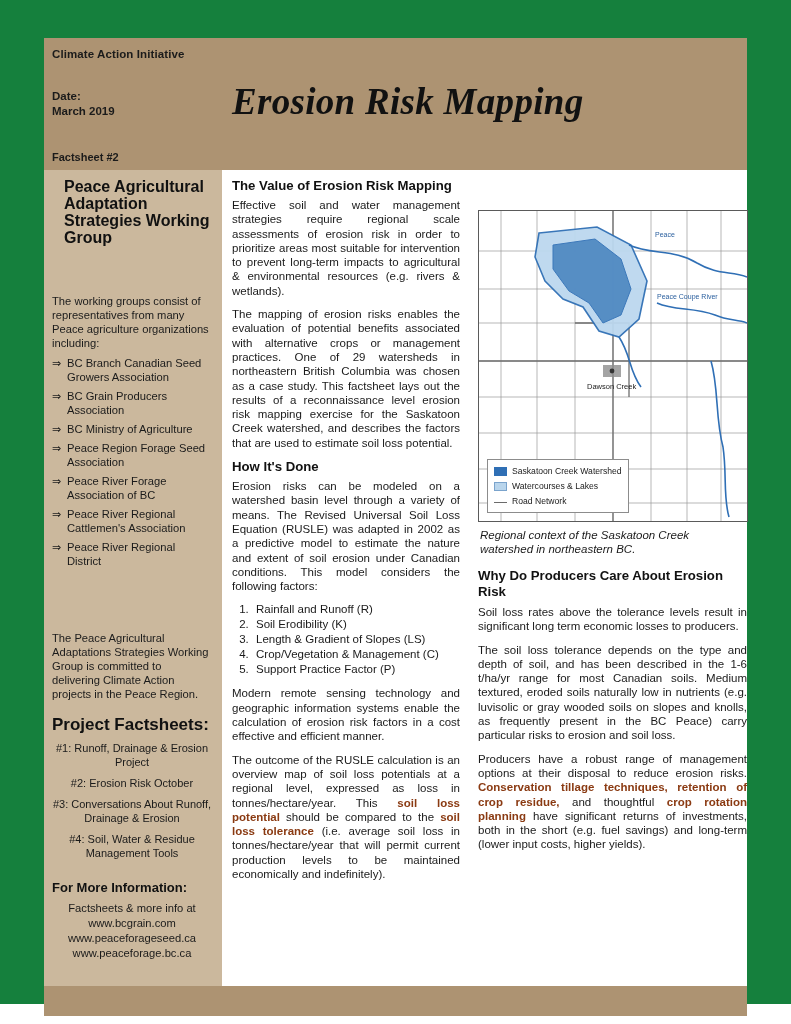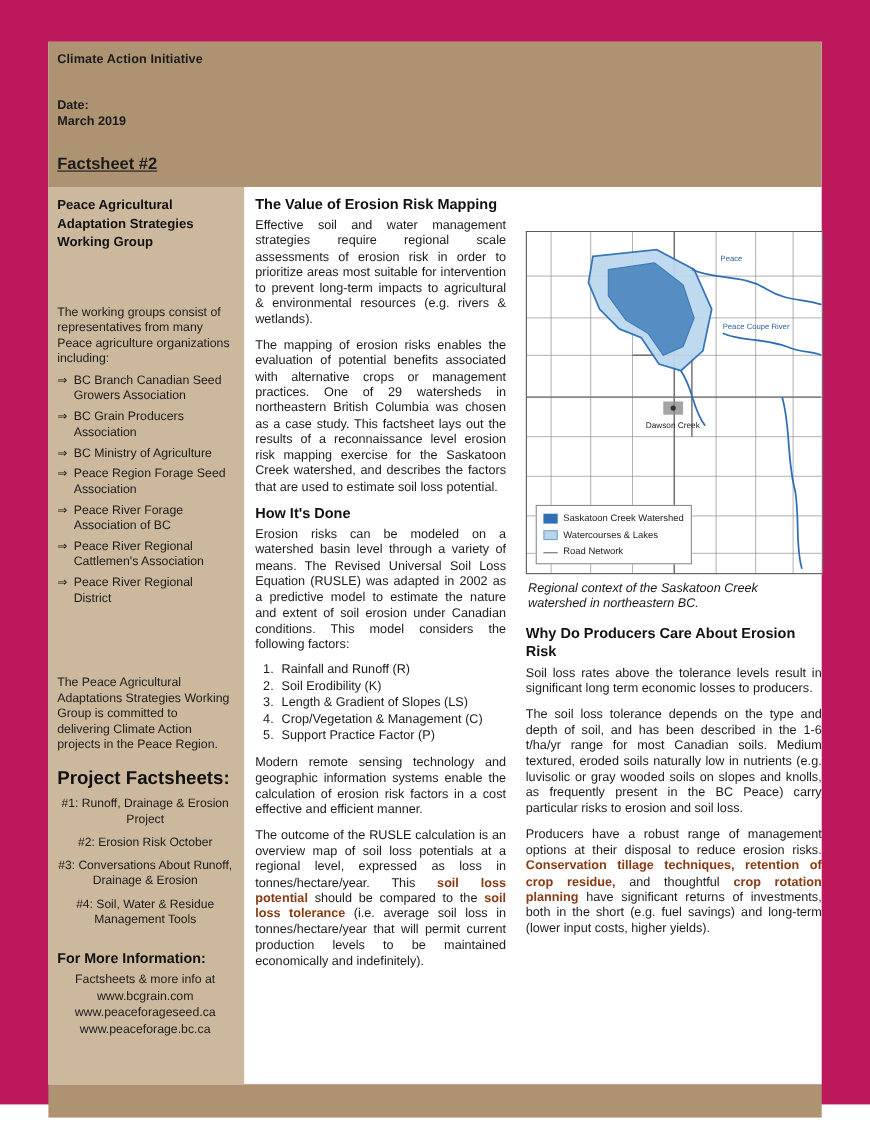--- a/index.html
+++ b/index.html
@@ -1,36 +1,36 @@
 <!DOCTYPE html>
 <html><head>
 <meta charset="utf-8">
 <style>
   html,body{margin:0;padding:0;background:#ffffff;}
   body{width:791px;height:1024px;font-family:"Liberation Sans",sans-serif;color:#1a1a1a;}
-  .page{position:relative;width:791px;height:1004px;background:#be185d;box-sizing:border-box;}
+  .page{position:relative;width:791px;height:1004px;background:#15803d;box-sizing:border-box;}
   .sheet{position:absolute;left:44px;top:38px;width:703px;height:948px;background:#ffffff;}
 
   
   .header{position:relative;height:132px;background:#ad9372;display:flex;}
   .header-left{width:178px;padding:10px 10px 0 8px;box-sizing:border-box;}
   .cai{font-weight:bold;font-size:11.5px;color:#1b1b1b;letter-spacing:.1px;}
   .date-block{margin-top:29px;font-weight:bold;font-size:11.5px;line-height:15px;color:#1b1b1b;}
-  .factsheet-no{margin-top:22px;font-weight:bold;font-size:15px;color:#1b1b1b;text-decoration:underline;}
+  .factsheet-no{margin-top:32px;font-weight:bold;font-size:11px;color:#1b1b1b;}
   .header-right{flex:1;position:relative;}
   .title{position:absolute;left:10px;top:42px;font-family:"Liberation Serif",serif;font-weight:bold;font-style:italic;font-size:37px;color:#111;letter-spacing:.3px;}
 
   
   .body{display:flex;height:816px;}
   .col-left{width:178px;background:#cbb89d;box-sizing:border-box;padding:8px 10px 0 8px;}
   .col-mid{width:248px;box-sizing:border-box;padding:8px 10px 0 10px;}
   .col-right{width:277px;box-sizing:border-box;padding:8px 0 0 8px;}
 
   
-  .lc-title{font-weight:bold;font-size:12px;line-height:17px;color:#111;margin:0 0 6px 0;}
+  .lc-title{font-weight:bold;font-size:16px;line-height:17px;color:#111;margin:0 0 6px 12px;}
   .lc-text{font-size:11.2px;line-height:14px;color:#1b1b1b;margin-top:48px;}
   .lc-list{margin:6px 0 0 0;padding:0;list-style:none;}
   .lc-list li{position:relative;padding-left:15px;font-size:11.2px;line-height:14px;margin-bottom:5px;}
   .lc-list li .arr{position:absolute;left:0;top:0;font-size:11px;}
   .lc-gap{height:10px;}
   .lc-sub{font-weight:bold;font-size:17px;margin:14px 0 6px 0;color:#111;}
   .lc-fs-list{margin:0;padding:0;list-style:none;}
   .lc-fs-list li{font-size:11px;line-height:14px;margin-bottom:7px;text-align:center;}
   .more-title{font-weight:bold;font-size:13px;margin:20px 0 6px 0;color:#111;}
   .more-body{font-size:11.2px;line-height:15px;text-align:center;}
@@ -67,20 +67,23 @@
   <div class="sheet">
 
     <div class="header">
       <div class="header-left">
         <div class="cai">Climate Action Initiative</div>
         <div class="date-block">
           <div>Date:</div>
           <div>March 2019</div>
         </div>
         <div class="factsheet-no">Factsheet #2</div>
+      </div>
+      <div class="header-right">
+        <div class="title">Erosion Risk Mapping</div>
       </div>
     </div>
 
     <div class="body">
 
       <div class="col-left">
         <div class="lc-title">Peace Agricultural Adaptation Strategies Working Group</div>
         <div class="lc-text">The working groups consist of representatives from many Peace agriculture organizations including:</div>
         <ul class="lc-list">
           <li><span class="arr">⇒</span><span>BC Branch Canadian Seed Growers Association</span></li>

